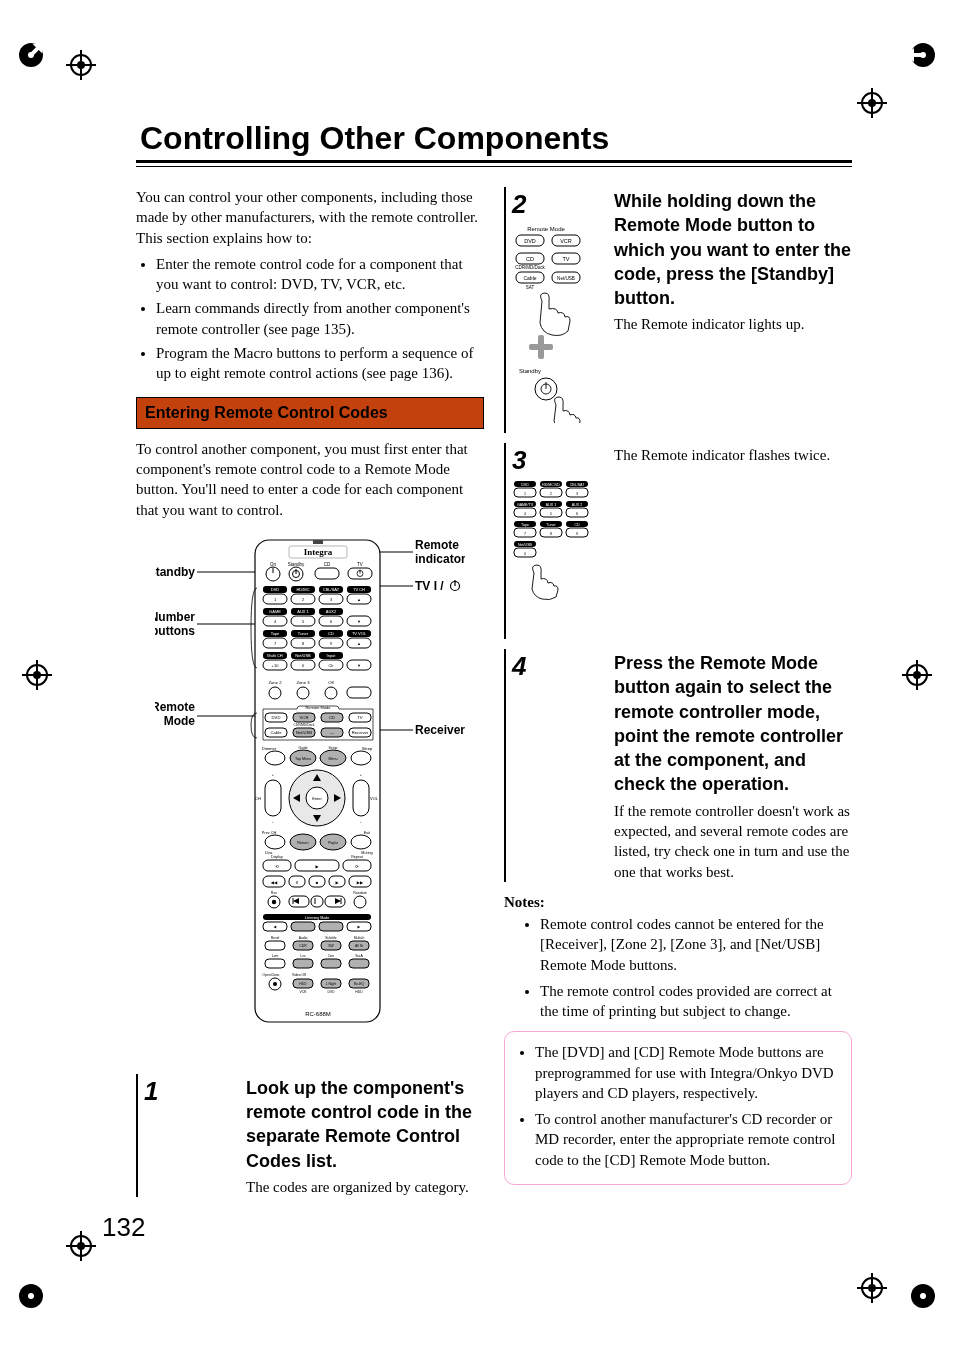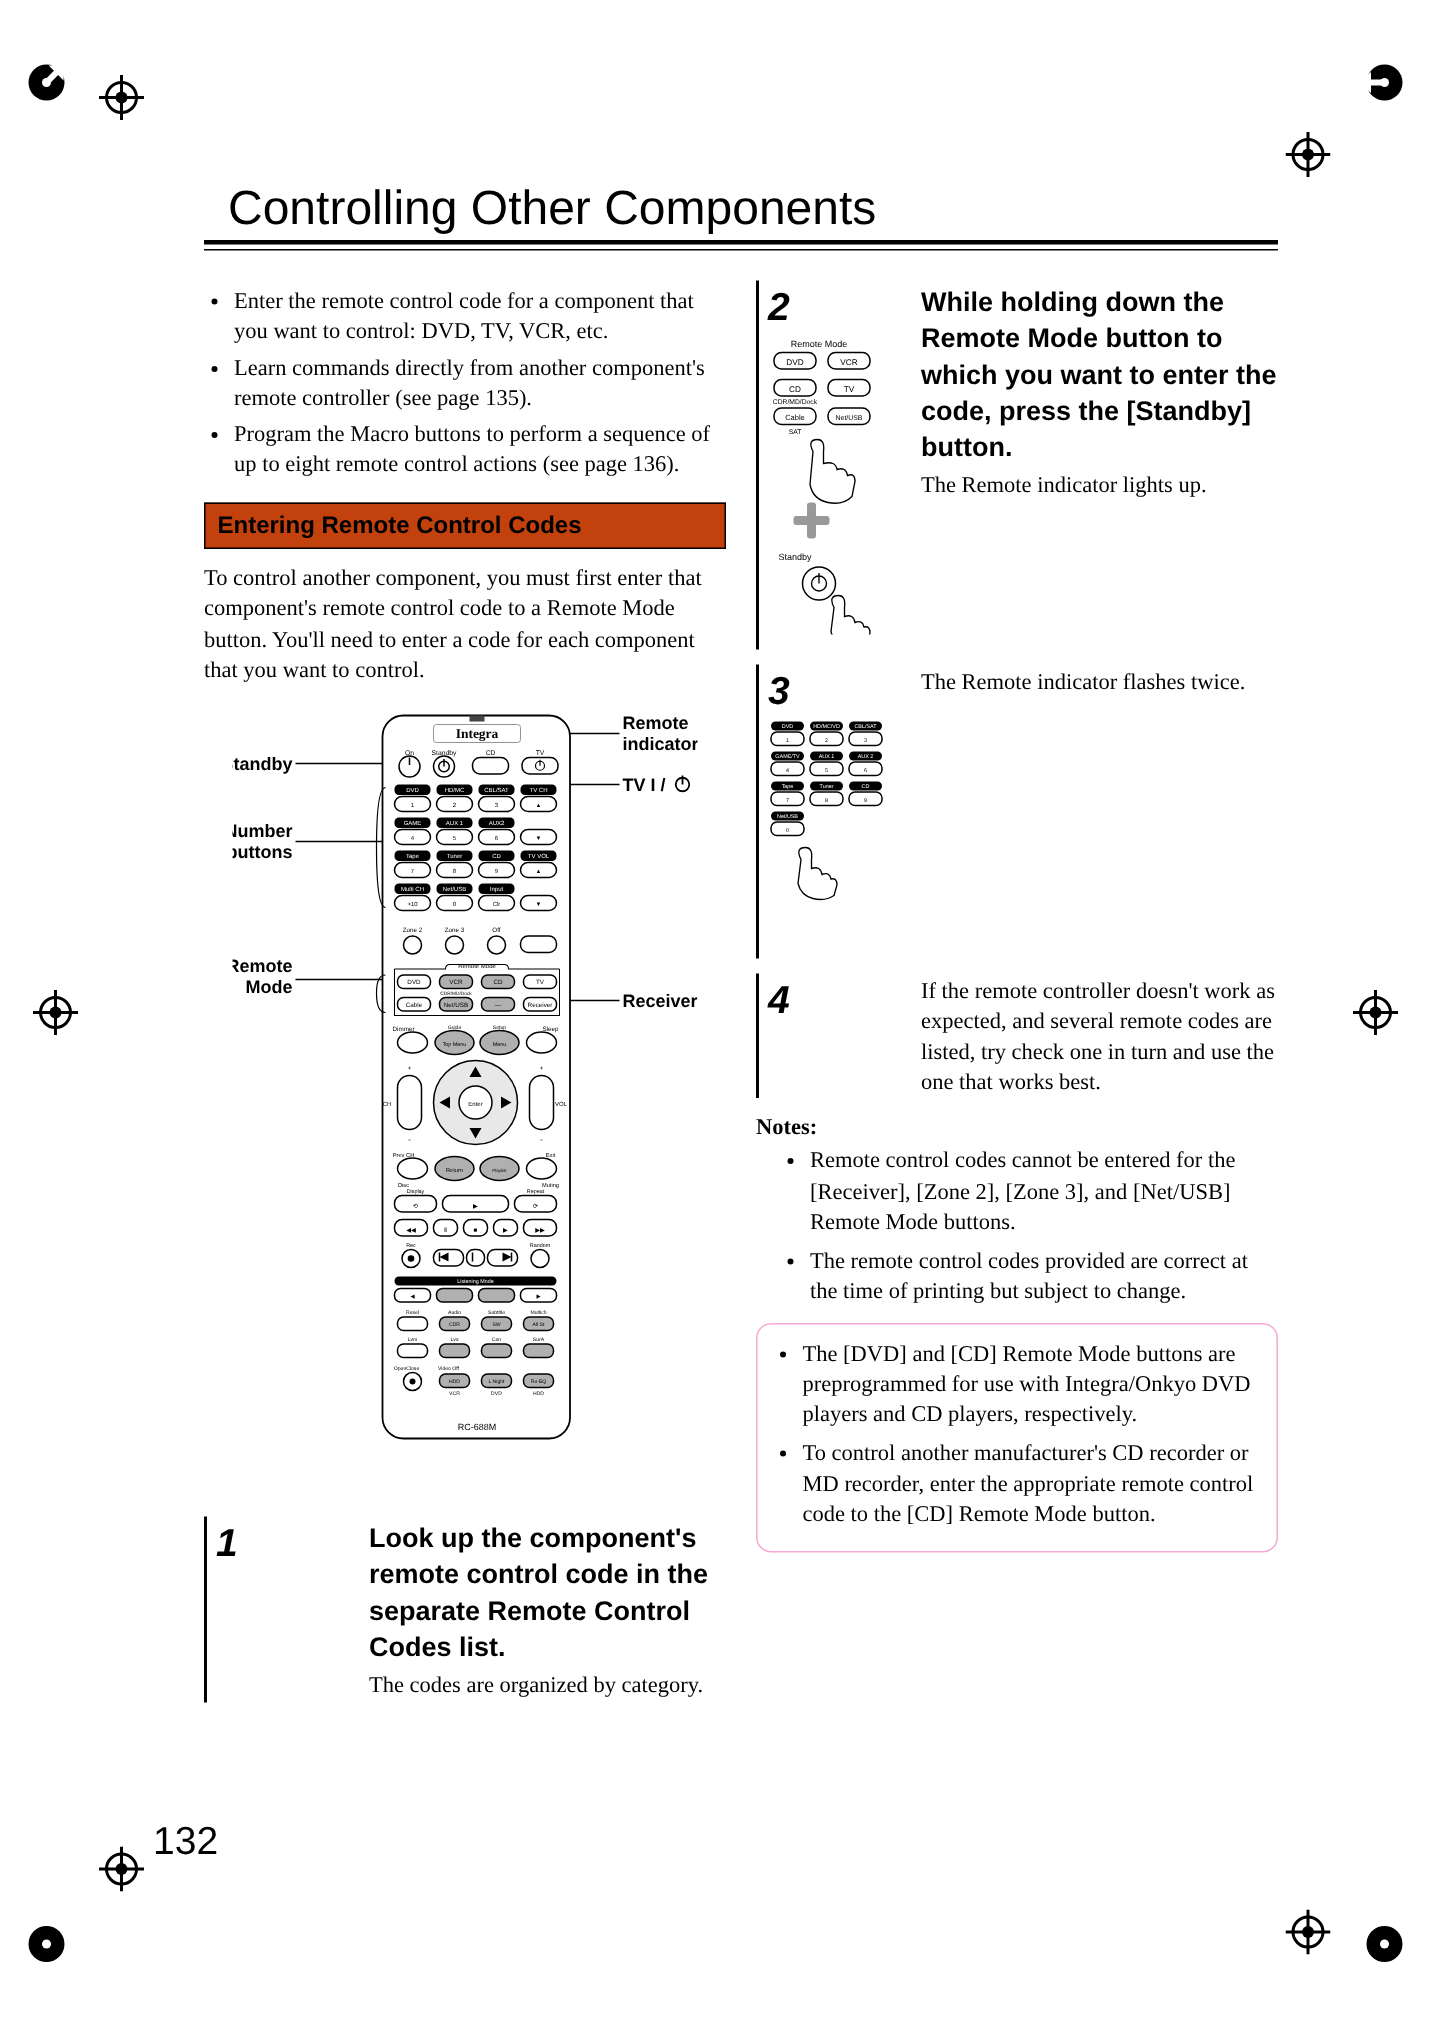--- a/index.html
+++ b/index.html
@@ -44,23 +44,23 @@
   .reg-rm { right: 22px; top: 660px; }
 
   .content {
     position: absolute;
     left: 136px;
     top: 120px;
     width: 716px;
   }
   h1.title {
     font-family: Helvetica, Arial, sans-serif;
-    font-weight: 400;
+    font-weight: 700;
     font-size: 32px;
-    margin: 0 0 3px 16px;
+    margin: 0 0 3px 4px;
     letter-spacing: 0;
   }
   .title-rule {
     border-top: 3px solid #000;
     border-bottom: 1px solid #000;
     height: 3px;
     margin-bottom: 20px;
   }
   .cols {
     display: flex;
@@ -216,20 +216,21 @@
         <line x1="15" y1="0" x2="15" y2="30" stroke="#000" stroke-width="2"></line>
       </svg></div>
 
   <div class="content">
     <h1 class="title">Controlling Other Components</h1>
     <div class="title-rule"></div>
 
     <div class="cols">
 
       <div class="col">
+        <p>You can control your other components, including those made by other manufacturers, with the remote controller. This section explains how to:</p>
         <ul class="bullets">
           <li>Enter the remote control code for a component that you want to control: DVD, TV, VCR, etc.</li>
           <li>Learn commands directly from another component's remote controller (see page 135).</li>
           <li>Program the Macro buttons to perform a sequence of up to eight remote control actions (see page 136).</li>
         </ul>
 
         <div class="section-head">Entering Remote Control Codes</div>
         <p>To control another component, you must first enter that component's remote control code to a Remote Mode button. You'll need to enter a code for each component that you want to control.</p>
 
         <svg class="remote-fig" width="310" height="500" viewBox="0 0 310 500">
@@ -626,20 +627,21 @@
           <div class="step-right">
             <div class="step-body">The Remote indicator flashes twice.</div>
           </div>
         </div>
 
         <div class="step">
           <div class="step-left">
             <div class="step-num">4</div>
           </div>
           <div class="step-right">
+            <div class="step-head">Press the Remote Mode button again to select the remote controller mode, point the remote controller at the component, and check the operation.</div>
             <div class="step-body">If the remote controller doesn't work as expected, and several remote codes are listed, try check one in turn and use the one that works best.</div>
           </div>
         </div>
 
         <div class="notes-head">Notes:</div>
         <ul class="notes">
           <li>Remote control codes cannot be entered for the [Receiver], [Zone 2], [Zone 3], and [Net/USB] Remote Mode buttons.</li>
           <li>The remote control codes provided are correct at the time of printing but subject to change.</li>
         </ul>
         <div class="note-box">

